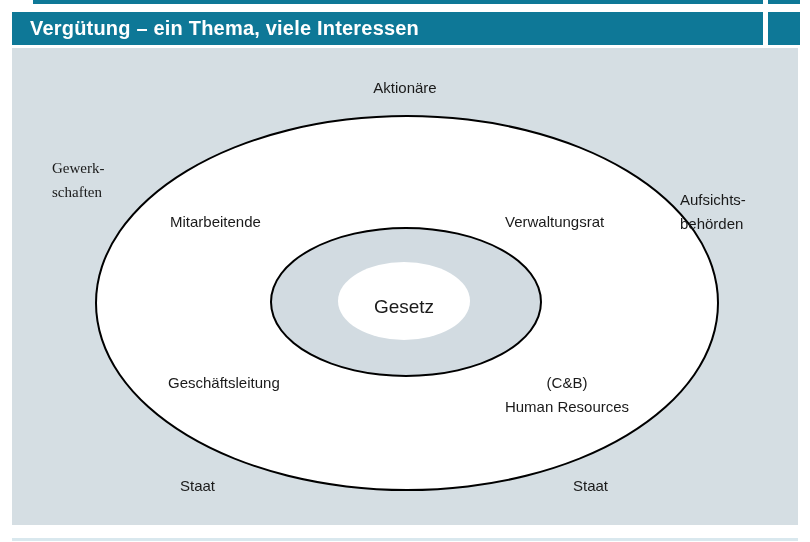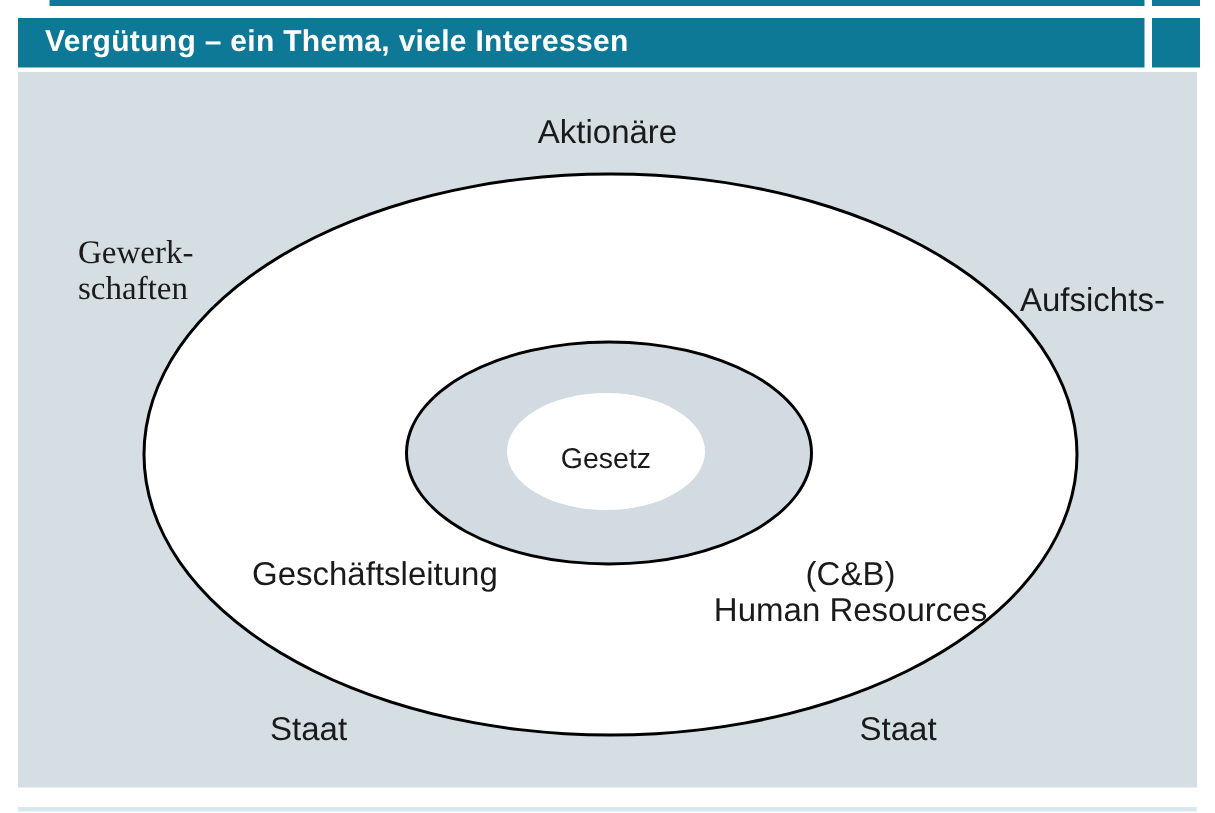--- a/index.html
+++ b/index.html
@@ -84,21 +84,21 @@
     left: 326px; top: 214px; width: 132px; height: 78px;
     background: #ffffff;
     display: flex;
     align-items: center;
     justify-content: center;
   }
 
   
   .label {
     position: absolute;
-    font-size: 22px;
+    font-size: 15px;
     line-height: 24px;
     white-space: nowrap;
   }
 
   .lbl-aktionaere      { left: 313px; top: 28px;  width: 160px; text-align: center; }
   .lbl-gewerkschaften  { left: 40px;  top: 108px; font-family: Liberation Serif, serif; }
   .lbl-aufsichts       { left: 668px; top: 108px; margin-top: 32px; }
   .lbl-mitarbeitende   { left: 158px; top: 162px; }
   .lbl-verwaltungsrat  { left: 493px; top: 162px; }
   .lbl-geschaeftsleitung { left: 156px; top: 323px; }
@@ -134,23 +134,26 @@
 
     <div class="label lbl-aktionaere">Aktionäre</div>
 
     <div class="label lbl-gewerkschaften">
       <div>Gewerk-</div>
       <div>schaften</div>
     </div>
 
     <div class="label lbl-aufsichts">
       <div>Aufsichts-</div>
+      <div>behörden</div>
     </div>
 
+    <div class="label lbl-mitarbeitende">Mitarbeitende</div>
 
+    <div class="label lbl-verwaltungsrat">Verwaltungsrat</div>
 
     <div class="label lbl-geschaeftsleitung">Geschäftsleitung</div>
 
     <div class="label lbl-hr">
       <div>(C&amp;B)</div>
       <div>Human Resources</div>
     </div>
 
     <div class="label lbl-kanton">Staat</div>
 

